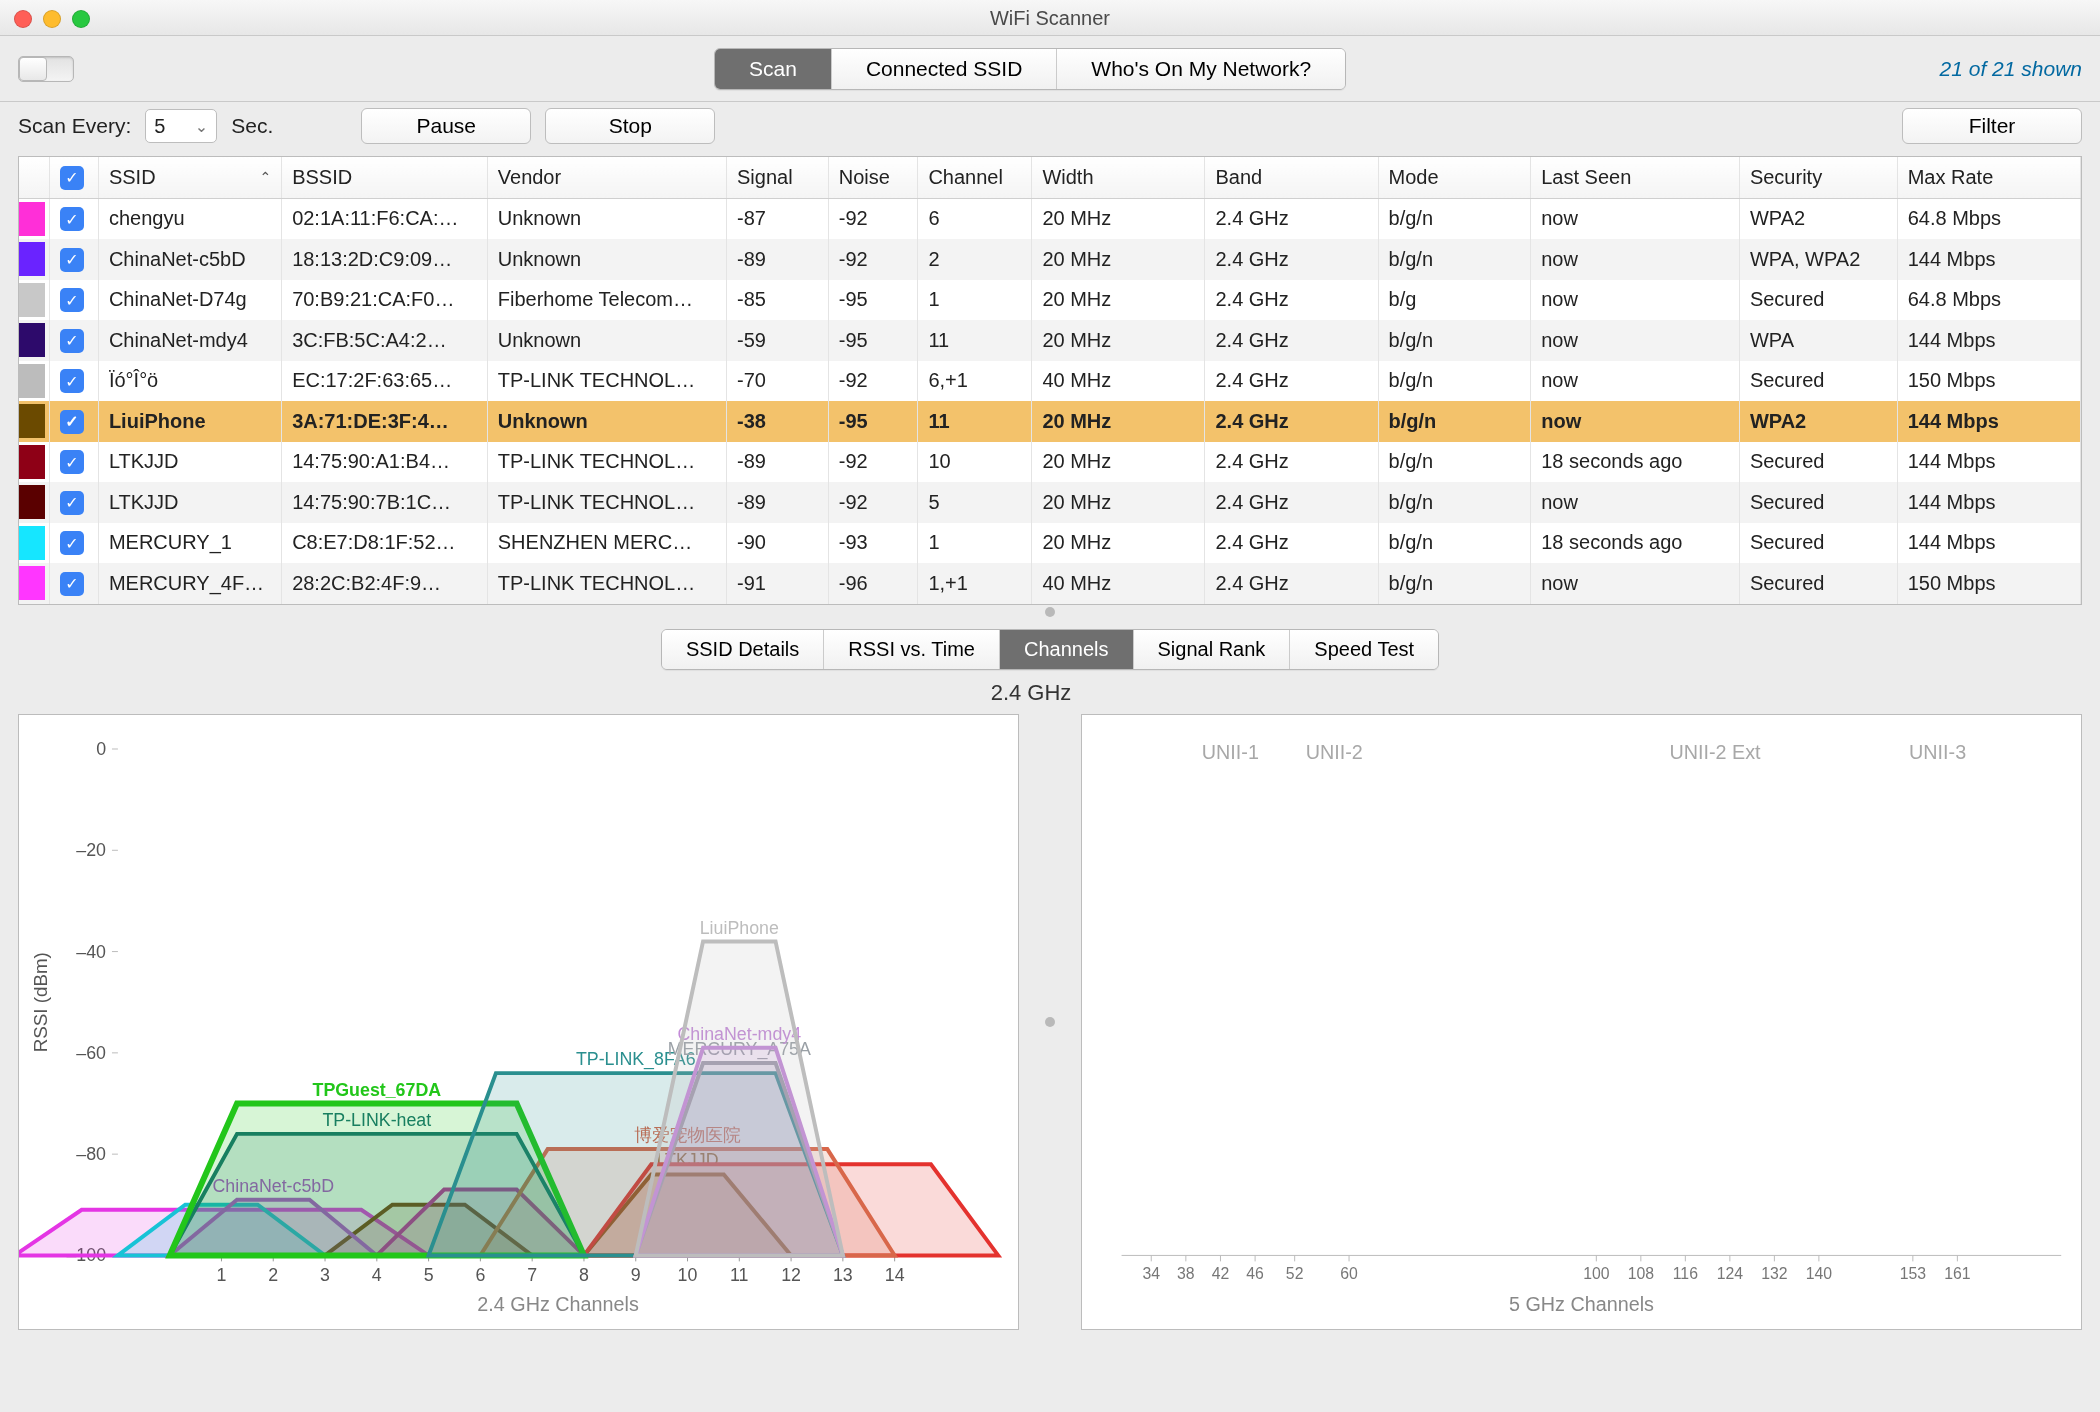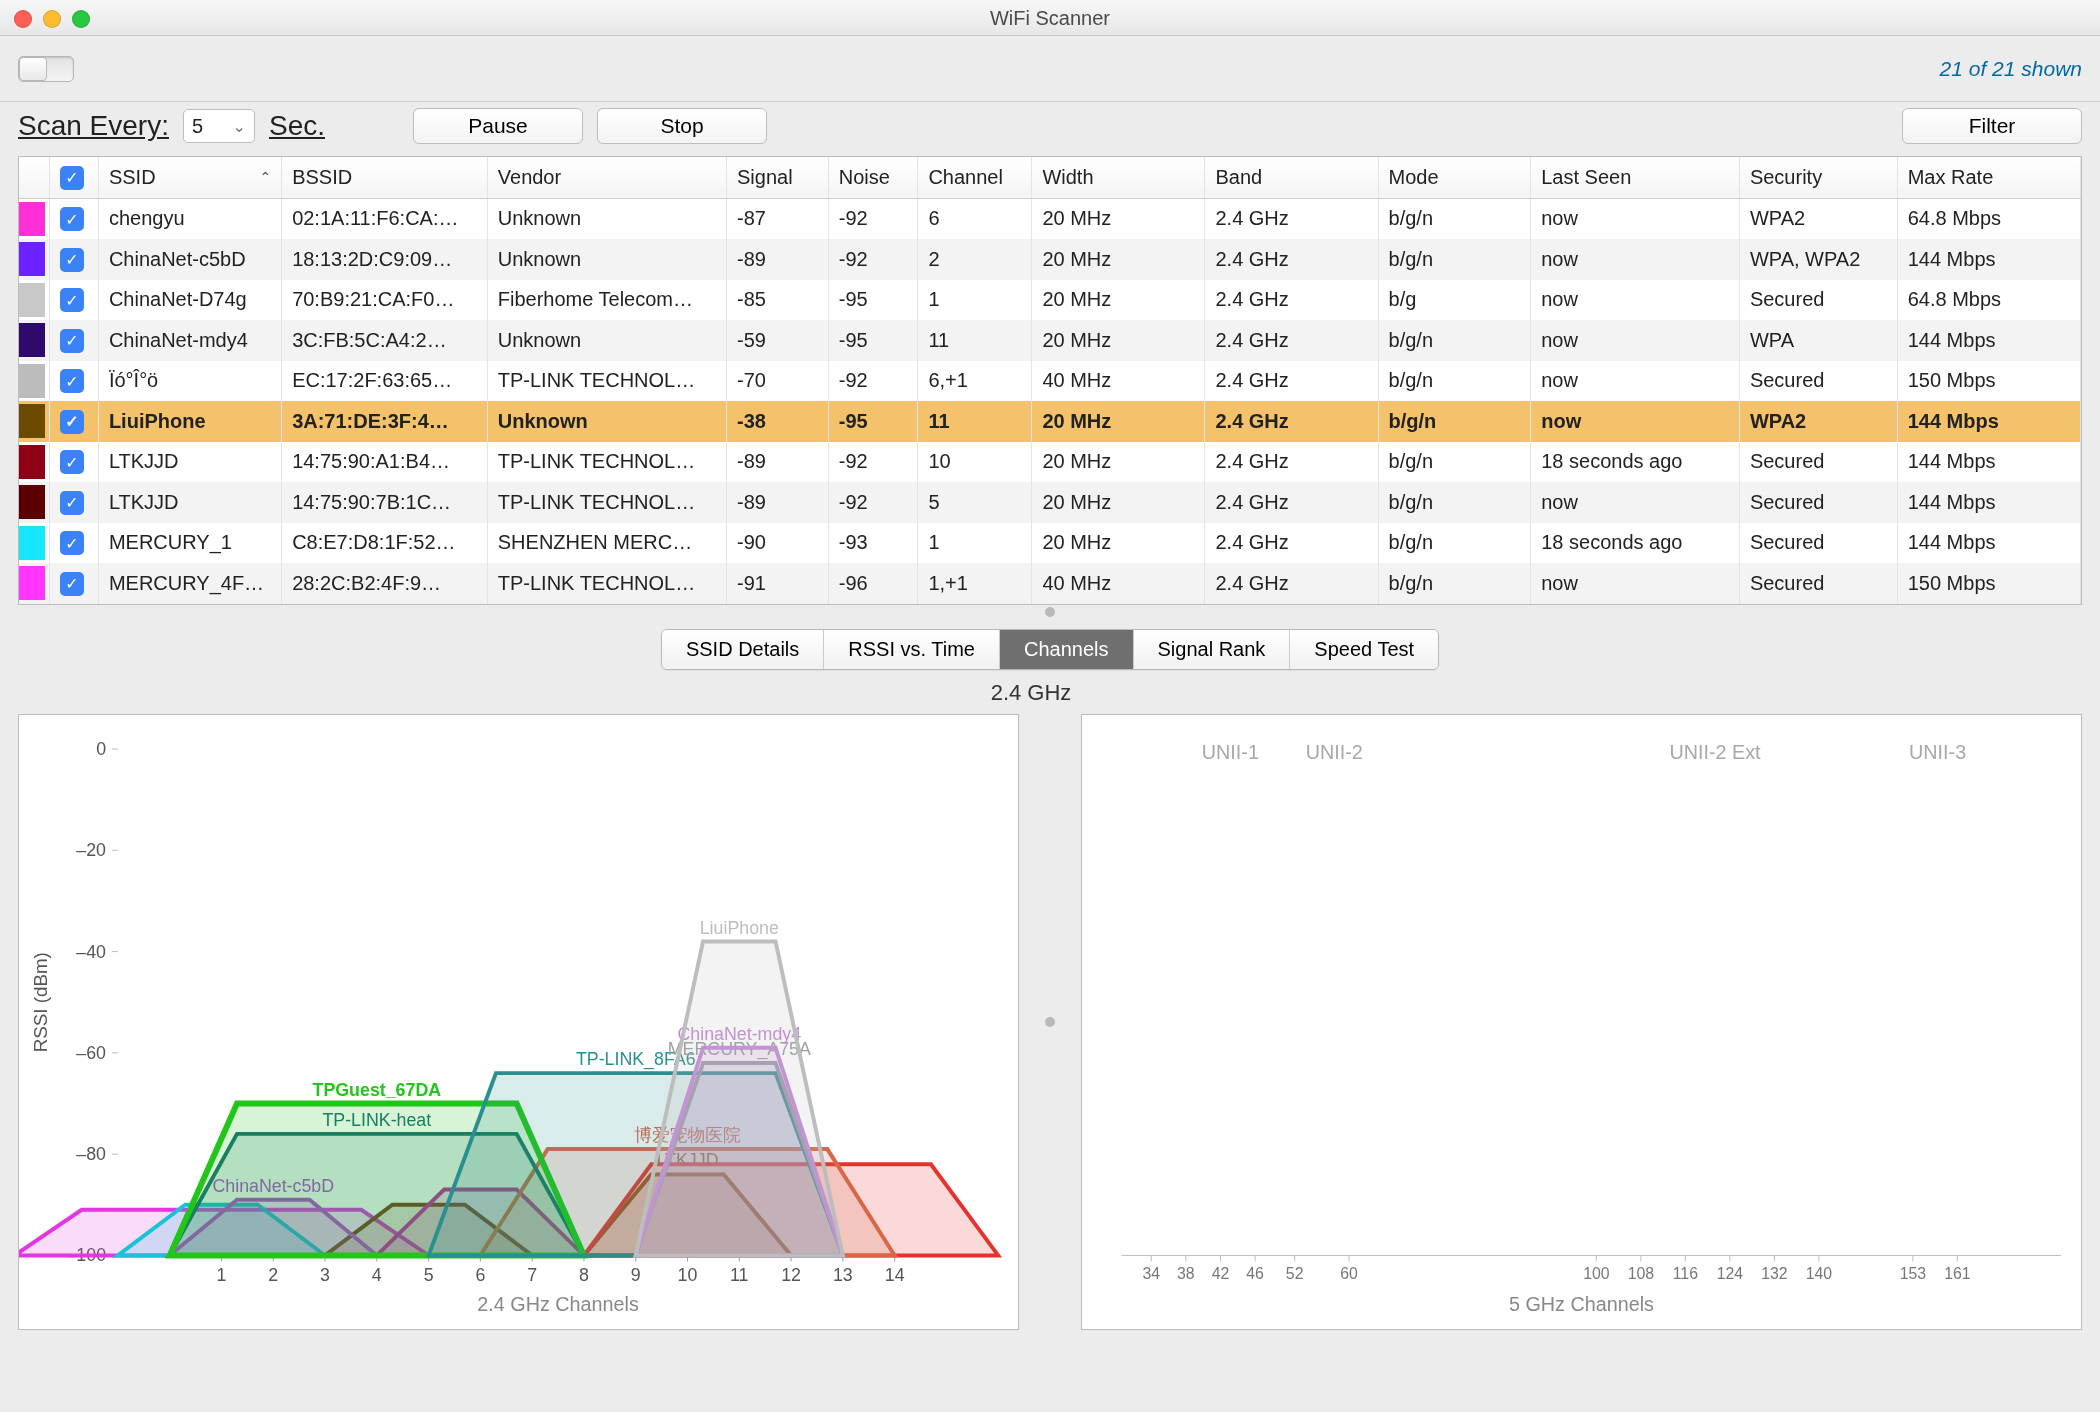--- a/index.html
+++ b/index.html
@@ -60,21 +60,21 @@
   .seg button:last-child{border-right:none;}
   .seg button.active{ background:#6f6f6f; color:#fff; }
 
   .shown-count{ font-size:21px; font-style:italic; color:#0369a1; margin-left:auto; }
 
   
   .actionrow{
     display:flex; align-items:center; gap:14px;
     padding: 6px 18px 12px 18px;
   }
-  .actionrow .lbl{ font-size:28px;text-decoration:underline; }
+  .actionrow .lbl{ font-size:21px; }
   .numbox{
     width:72px; height:34px; border:1px solid #bdbdbd; border-radius:5px;
     background:#fff; display:flex; align-items:center; padding:0 8px; font-size:20px;
     position:relative;
   }
   .numbox .chev{ margin-left:auto; color:#777; font-size:16px; }
   .btn{
     min-width:170px; height:36px; font:inherit; font-size:21px;
     border:1px solid #bdbdbd; border-radius:6px;
     background:linear-gradient(#ffffff,#f3f3f3); cursor:pointer;
@@ -149,20 +149,25 @@
     <div class="tl green"></div>
   </div>
   <div class="title">WiFi Scanner</div>
 </div>
 
 <div class="toprow">
   <div class="switch">
       <div class="knob"></div>
     </div>
 
+  <div class="seg" id="top-seg" style="margin-left:640px;">
+      <button class="active">Scan</button>
+      <button>Connected SSID</button>
+      <button>Who's On My Network?</button>
+    </div>
 
   <div class="shown-count">21 of 21 shown</div>
 </div>
 
 <div class="actionrow">
   <span class="lbl">Scan Every:</span>
   <div class="numbox">
     <span>5</span>
     <span class="chev">⌄</span>
   </div>

